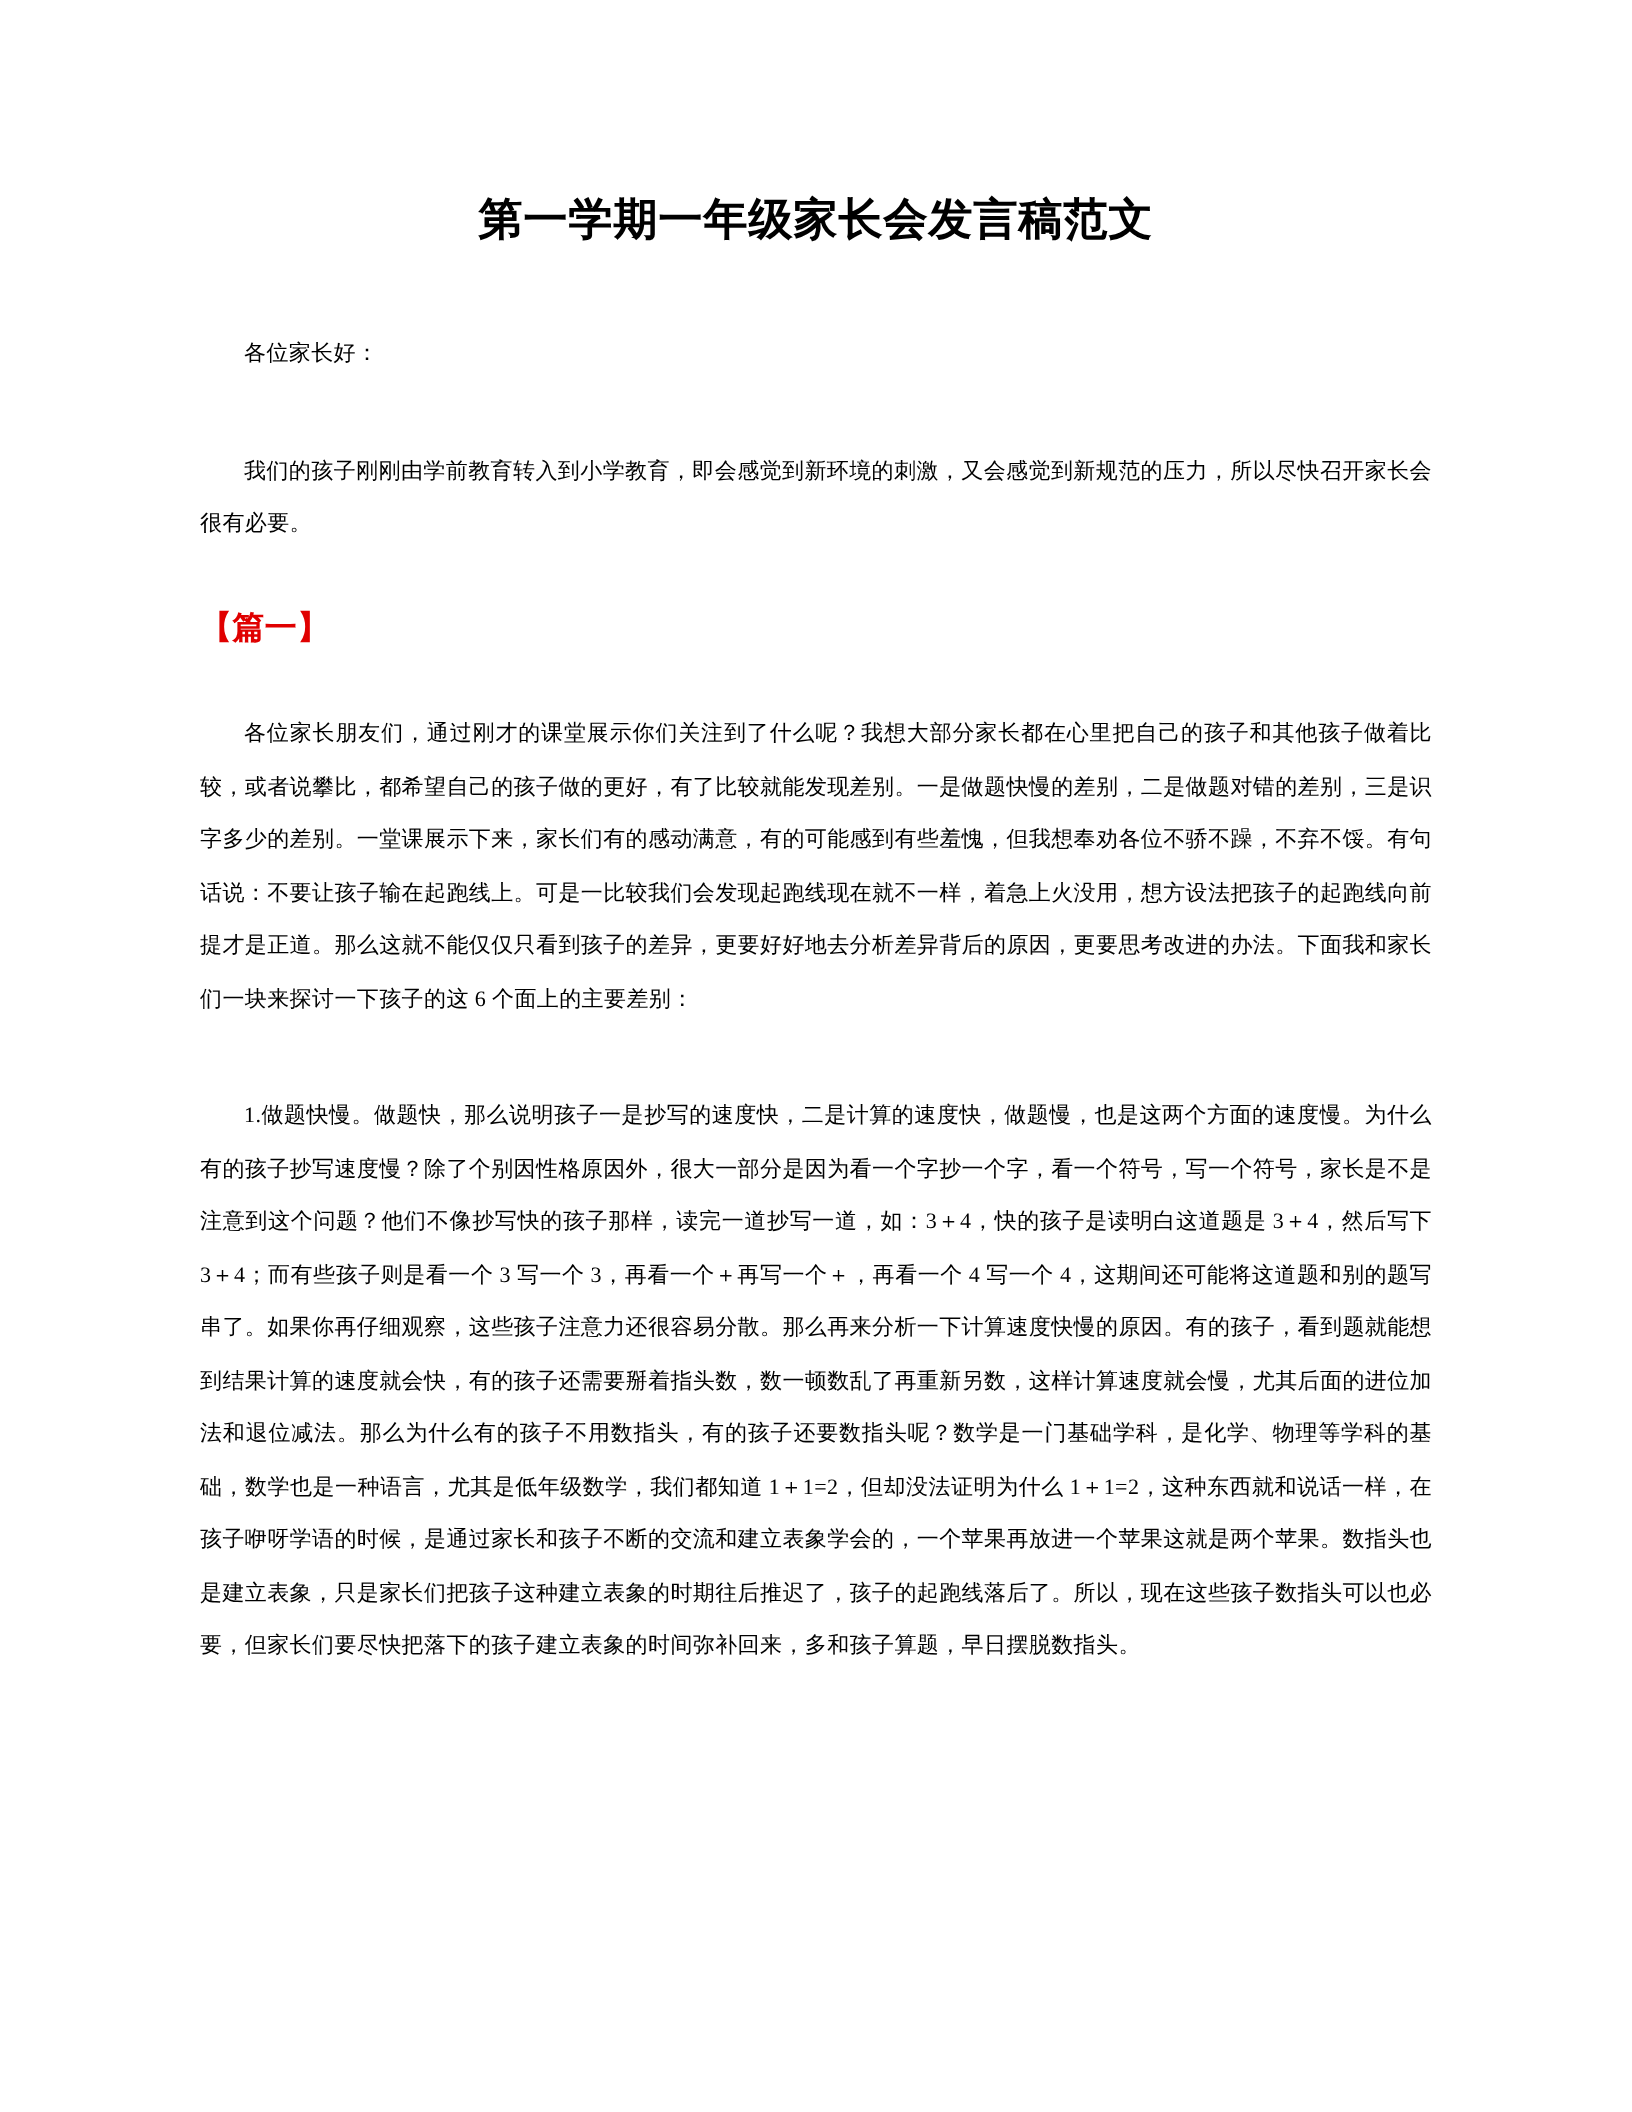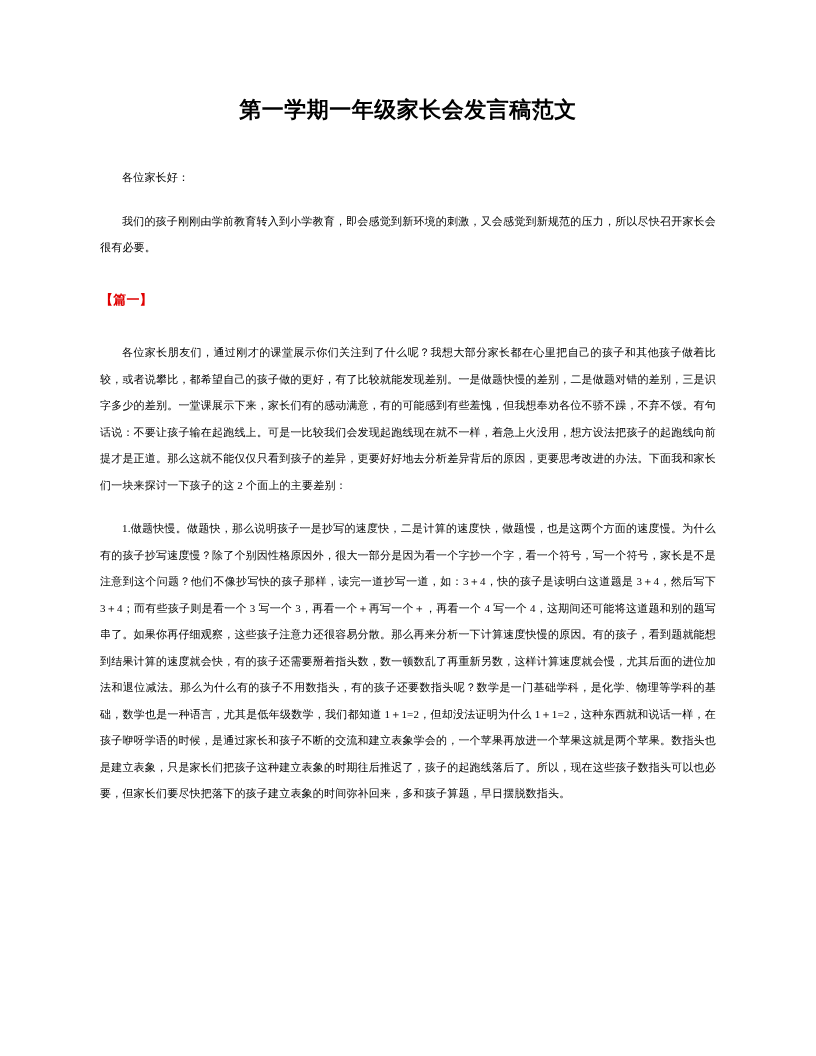--- a/index.html
+++ b/index.html
@@ -38,28 +38,28 @@
   p.para {
     margin: 0 0 0 0;
     font-size: 11px;
     line-height: 26.5px;
     text-align: justify;
     text-justify: inter-ideograph;
     text-indent: 2em;
     letter-spacing: 0.2px;
   }
   p.para + p.para {
-    margin-top: 17px;
+    margin-top: 32px;
   }
   p.salutation {
     text-indent: 2em;
   }
   h2.section-head {
     margin: 0;
-    font-size: 13px;
+    font-size: 16px;
     line-height: 26.5px;
     font-weight: bold;
     text-indent: 0;
     letter-spacing: 0.2px;
   }
   .spacer-before-head { height: 26px; }
   .spacer-after-head { height: 26px; }
   .long-para {
     margin-top: 17px;
   }
@@ -77,19 +77,19 @@
 
     <p class="para">我们的孩子刚刚由学前教育转入到小学教育，即会感觉到新环境的刺激，又会感觉到新规范的压力，所以尽快召开家长会很有必要。</p>
 
     <div class="spacer-before-head"></div>
 
     <h2 class="section-head" id="section-head" style="color: rgb(224, 0, 0);">【篇一】</h2>
 
     <div class="spacer-after-head"></div>
 
 
-    <p class="para">各位家长朋友们，通过刚才的课堂展示你们关注到了什么呢？我想大部分家长都在心里把自己的孩子和其他孩子做着比较，或者说攀比，都希望自己的孩子做的更好，有了比较就能发现差别。一是做题快慢的差别，二是做题对错的差别，三是识字多少的差别。一堂课展示下来，家长们有的感动满意，有的可能感到有些羞愧，但我想奉劝各位不骄不躁，不弃不馁。有句话说：不要让孩子输在起跑线上。可是一比较我们会发现起跑线现在就不一样，着急上火没用，想方设法把孩子的起跑线向前提才是正道。那么这就不能仅仅只看到孩子的差异，更要好好地去分析差异背后的原因，更要思考改进的办法。下面我和家长们一块来探讨一下孩子的这 2 个面上的主要差别：</p>
+    <p class="para">各位家长朋友们，通过刚才的课堂展示你们关注到了什么呢？我想大部分家长都在心里把自己的孩子和其他孩子做着比较，或者说攀比，都希望自己的孩子做的更好，有了比较就能发现差别。一是做题快慢的差别，二是做题对错的差别，三是识字多少的差别。一堂课展示下来，家长们有的感动满意，有的可能感到有些羞愧，但我想奉劝各位不骄不躁，不弃不馁。有句话说：不要让孩子输在起跑线上。可是一比较我们会发现起跑线现在就不一样，着急上火没用，想方设法把孩子的起跑线向前提才是正道。那么这就不能仅仅只看到孩子的差异，更要好好地去分析差异背后的原因，更要思考改进的办法。下面我和家长们一块来探讨一下孩子的这 6 个面上的主要差别：</p>
 
     <p class="para long-para">1.做题快慢。做题快，那么说明孩子一是抄写的速度快，二是计算的速度快，做题慢，也是这两个方面的速度慢。为什么有的孩子抄写速度慢？除了个别因性格原因外，很大一部分是因为看一个字抄一个字，看一个符号，写一个符号，家长是不是注意到这个问题？他们不像抄写快的孩子那样，读完一道抄写一道，如：3＋4，快的孩子是读明白这道题是 3＋4，然后写下 3＋4；而有些孩子则是看一个 3 写一个 3，再看一个＋再写一个＋，再看一个 4 写一个 4，这期间还可能将这道题和别的题写串了。如果你再仔细观察，这些孩子注意力还很容易分散。那么再来分析一下计算速度快慢的原因。有的孩子，看到题就能想到结果计算的速度就会快，有的孩子还需要掰着指头数，数一顿数乱了再重新另数，这样计算速度就会慢，尤其后面的进位加法和退位减法。那么为什么有的孩子不用数指头，有的孩子还要数指头呢？数学是一门基础学科，是化学、物理等学科的基础，数学也是一种语言，尤其是低年级数学，我们都知道 1＋1=2，但却没法证明为什么 1＋1=2，这种东西就和说话一样，在孩子咿呀学语的时候，是通过家长和孩子不断的交流和建立表象学会的，一个苹果再放进一个苹果这就是两个苹果。数指头也是建立表象，只是家长们把孩子这种建立表象的时期往后推迟了，孩子的起跑线落后了。所以，现在这些孩子数指头可以也必要，但家长们要尽快把落下的孩子建立表象的时间弥补回来，多和孩子算题，早日摆脱数指头。</p>
 
   </div>
 
 </div>
 
 </body></html>

